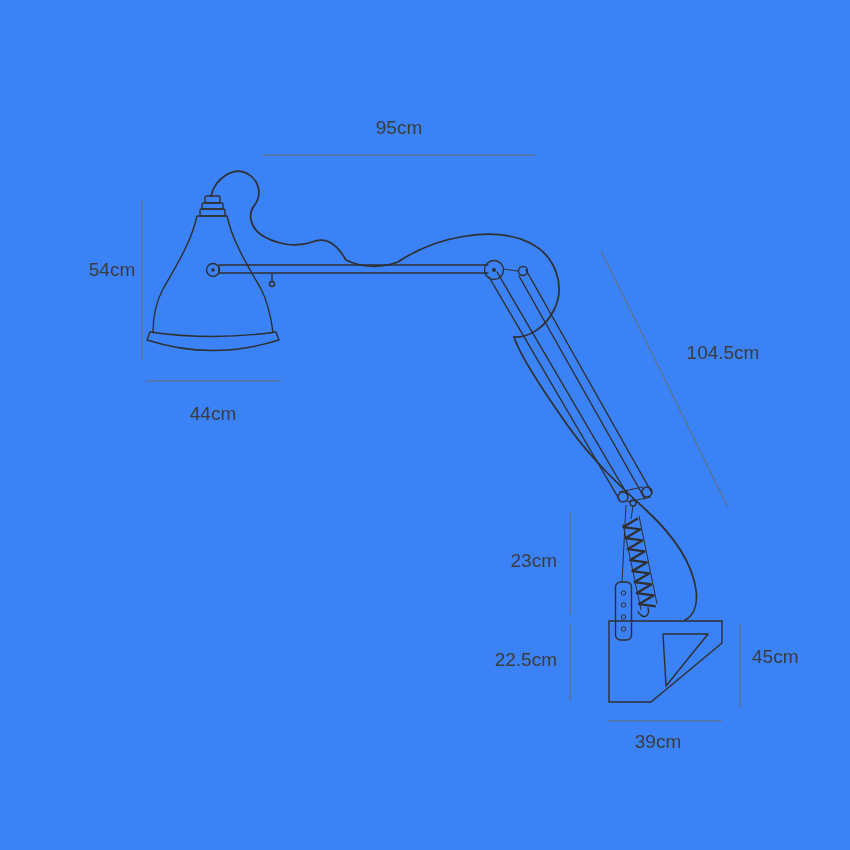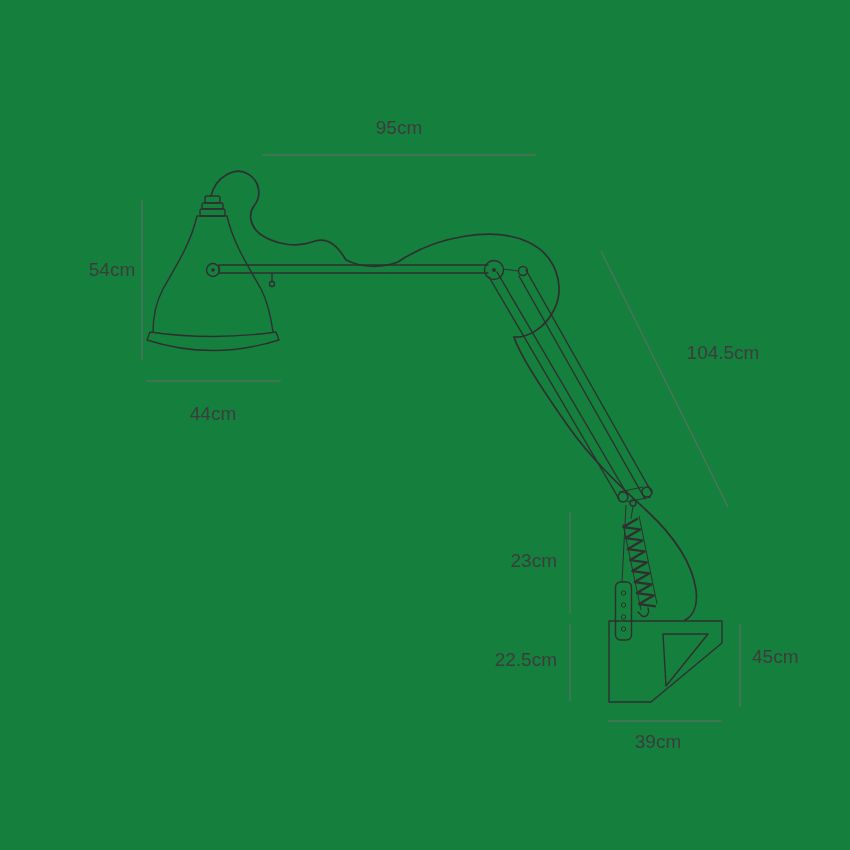--- a/index.html
+++ b/index.html
@@ -7,21 +7,21 @@
     padding: 0;
     background: #ffffff;
     width: 850px;
     height: 850px;
     font-family: "Liberation Sans", sans-serif;
   }
   .stage {
     position: relative;
     width: 850px;
     height: 850px;
-    background: #15803d;
+    background: #3b82f6;
     overflow: hidden;
   }
   svg { display: block; }
   .artline {
     fill: none;
     stroke: #2f2f2f;
     stroke-width: 1.4;
     stroke-linecap: round;
     stroke-linejoin: round;
   }

